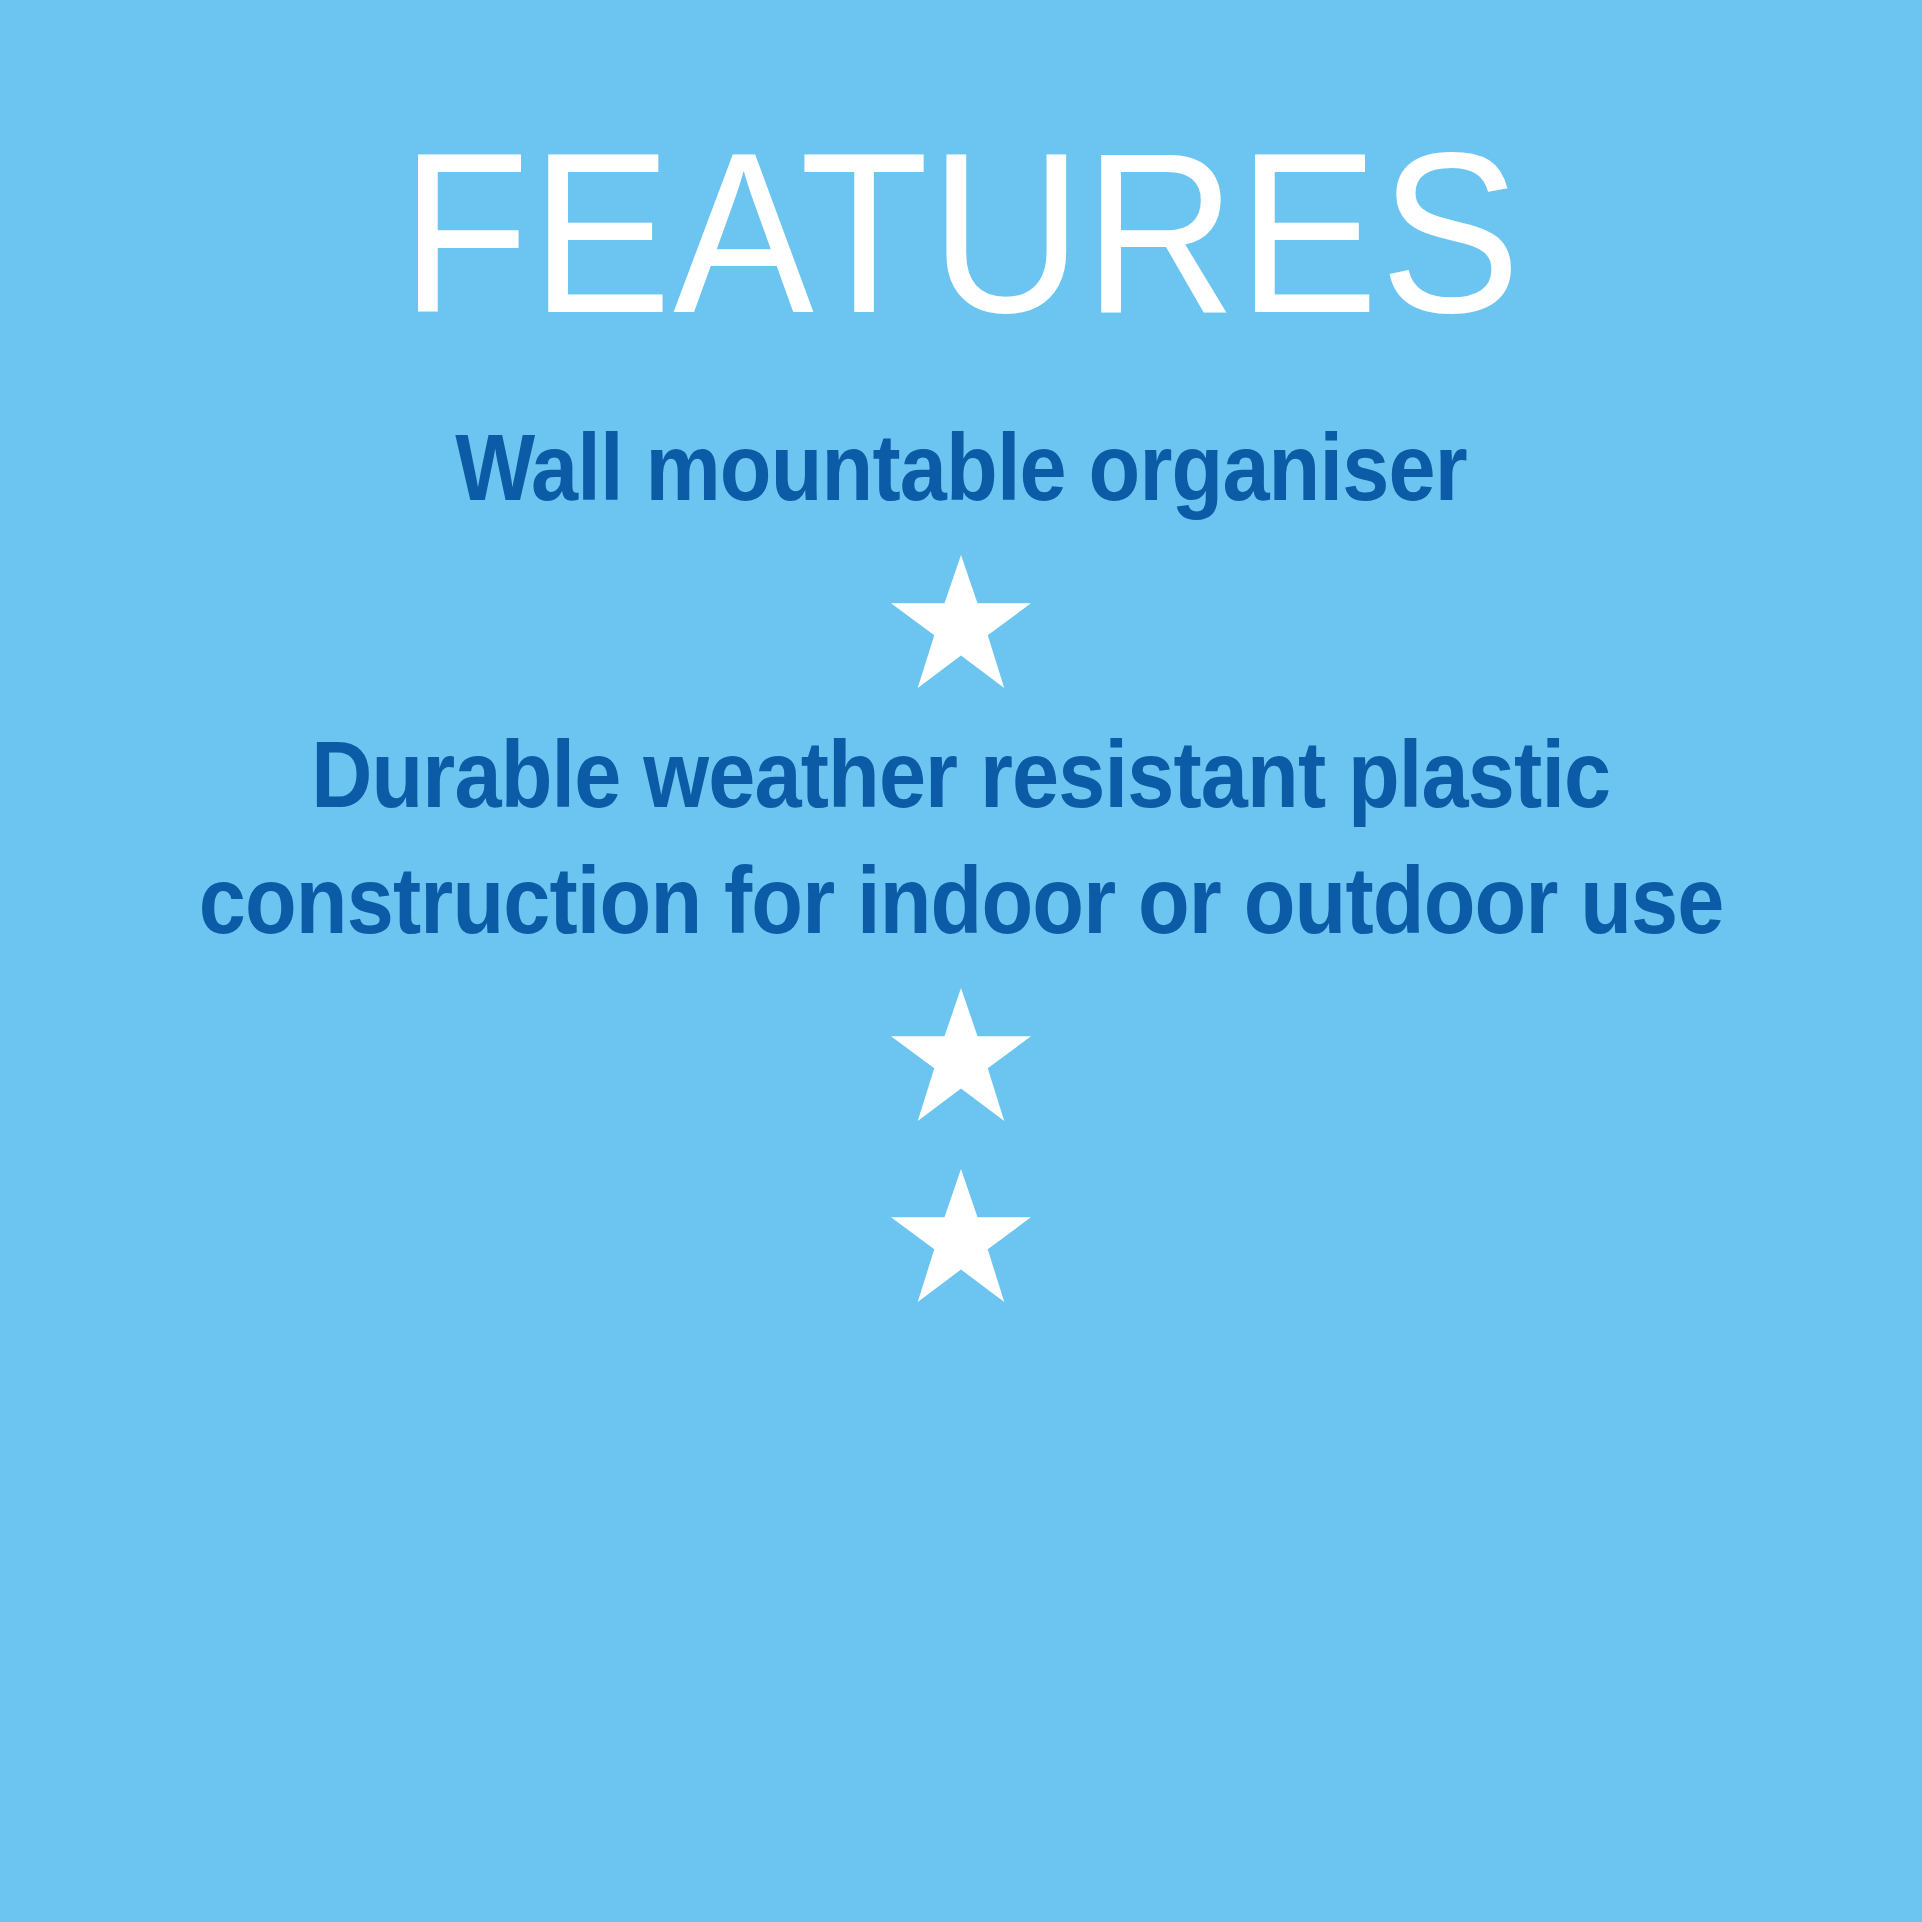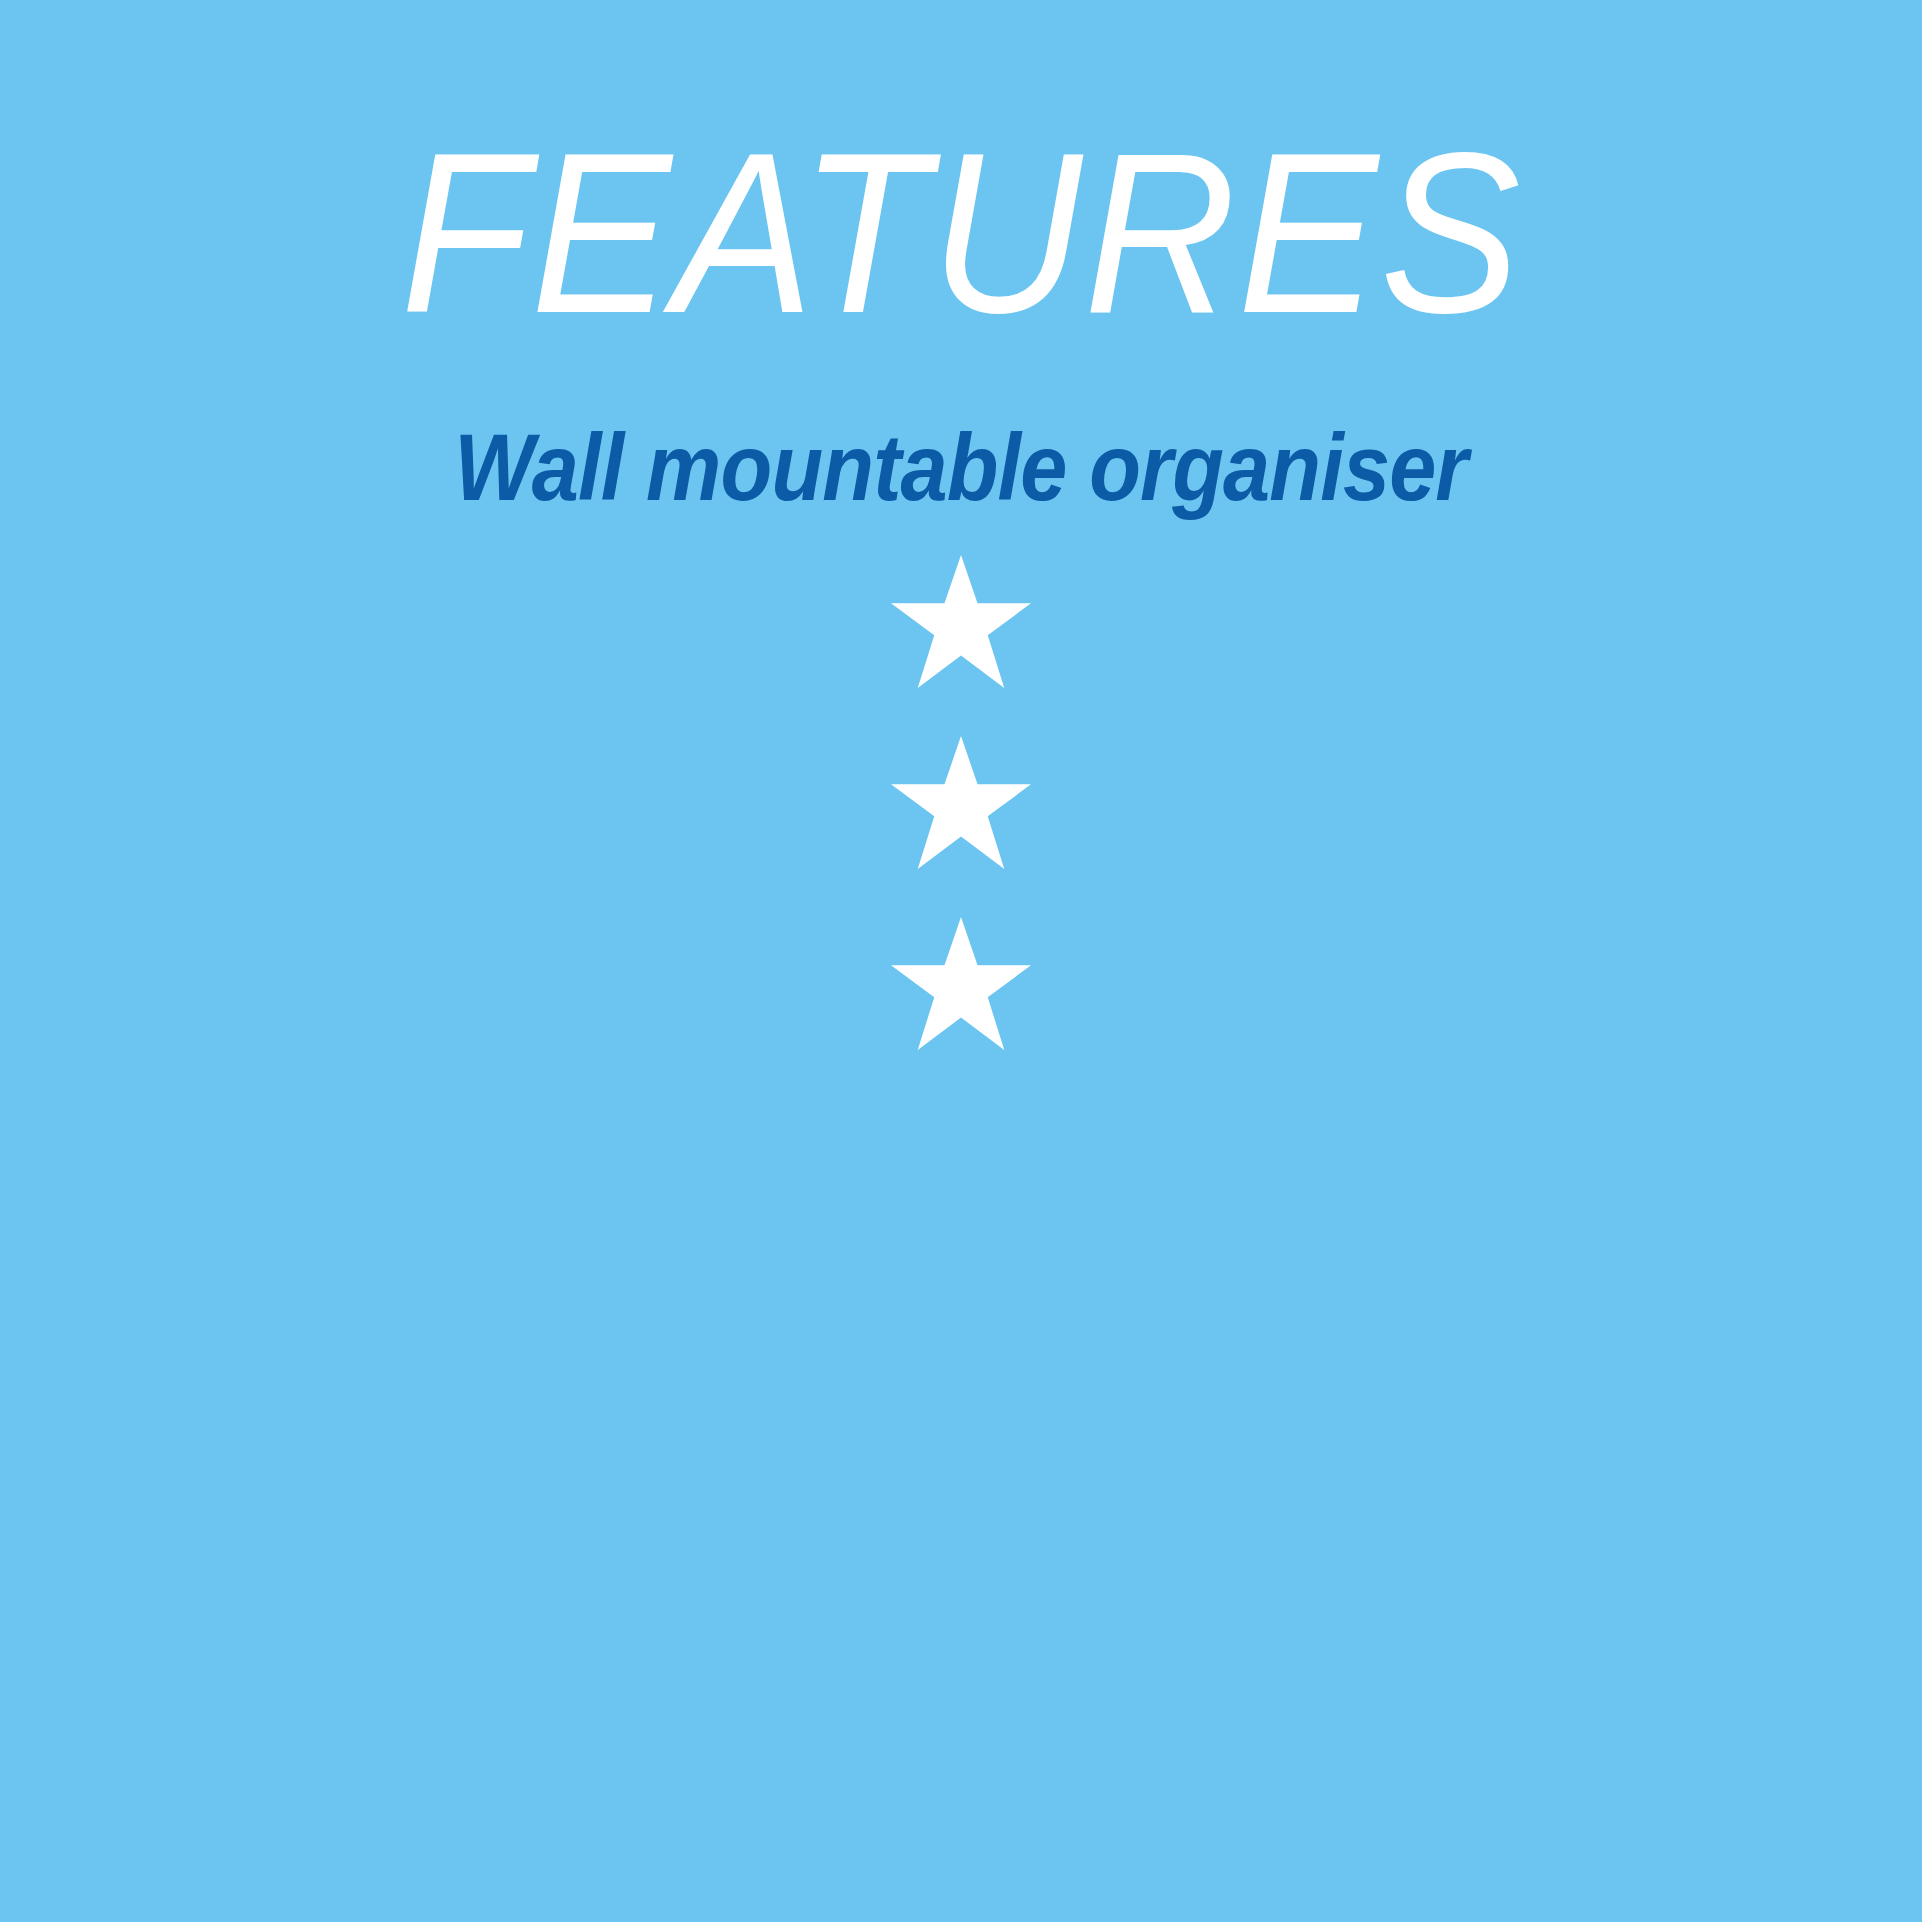--- a/index.html
+++ b/index.html
@@ -16,21 +16,20 @@
 
   .poster {
     position: relative;
     width: 1922px;
     height: 1922px;
     background: #6CC5F0;
     box-sizing: border-box;
     display: flex;
     flex-direction: column;
     align-items: center;
-    font-style: italic;
   }
 
   
   .title {
     margin-top: 113px;
     color: #FFFFFF;
     font-family: "Liberation Sans", sans-serif;
     font-weight: 300;
     font-size: 229px;
     line-height: 1.05;
@@ -95,20 +94,24 @@
     <div class="feature">
       <div class="feature-line">Wall mountable organiser</div>
     </div>
 
     <div class="star-sep">
       <svg viewBox="0 0 100 95" aria-hidden="true">
         <polygon fill="#FFFFFF" points="50,0 61.8,34.5 100,34.5 69.1,57.3 80.9,95 50,71.8 19.1,95 30.9,57.3 0,34.5 38.2,34.5"></polygon>
       </svg>
     </div>
 
+    <div class="feature">
+      <div class="feature-line">Durable weather resistant plastic</div>
+      <div class="feature-line">construction for indoor or outdoor use</div>
+    </div>
 
     <div class="star-sep">
       <svg viewBox="0 0 100 95" aria-hidden="true">
         <polygon fill="#FFFFFF" points="50,0 61.8,34.5 100,34.5 69.1,57.3 80.9,95 50,71.8 19.1,95 30.9,57.3 0,34.5 38.2,34.5"></polygon>
       </svg>
     </div>
 
 
     <div class="star-sep">
       <svg viewBox="0 0 100 95" aria-hidden="true">

